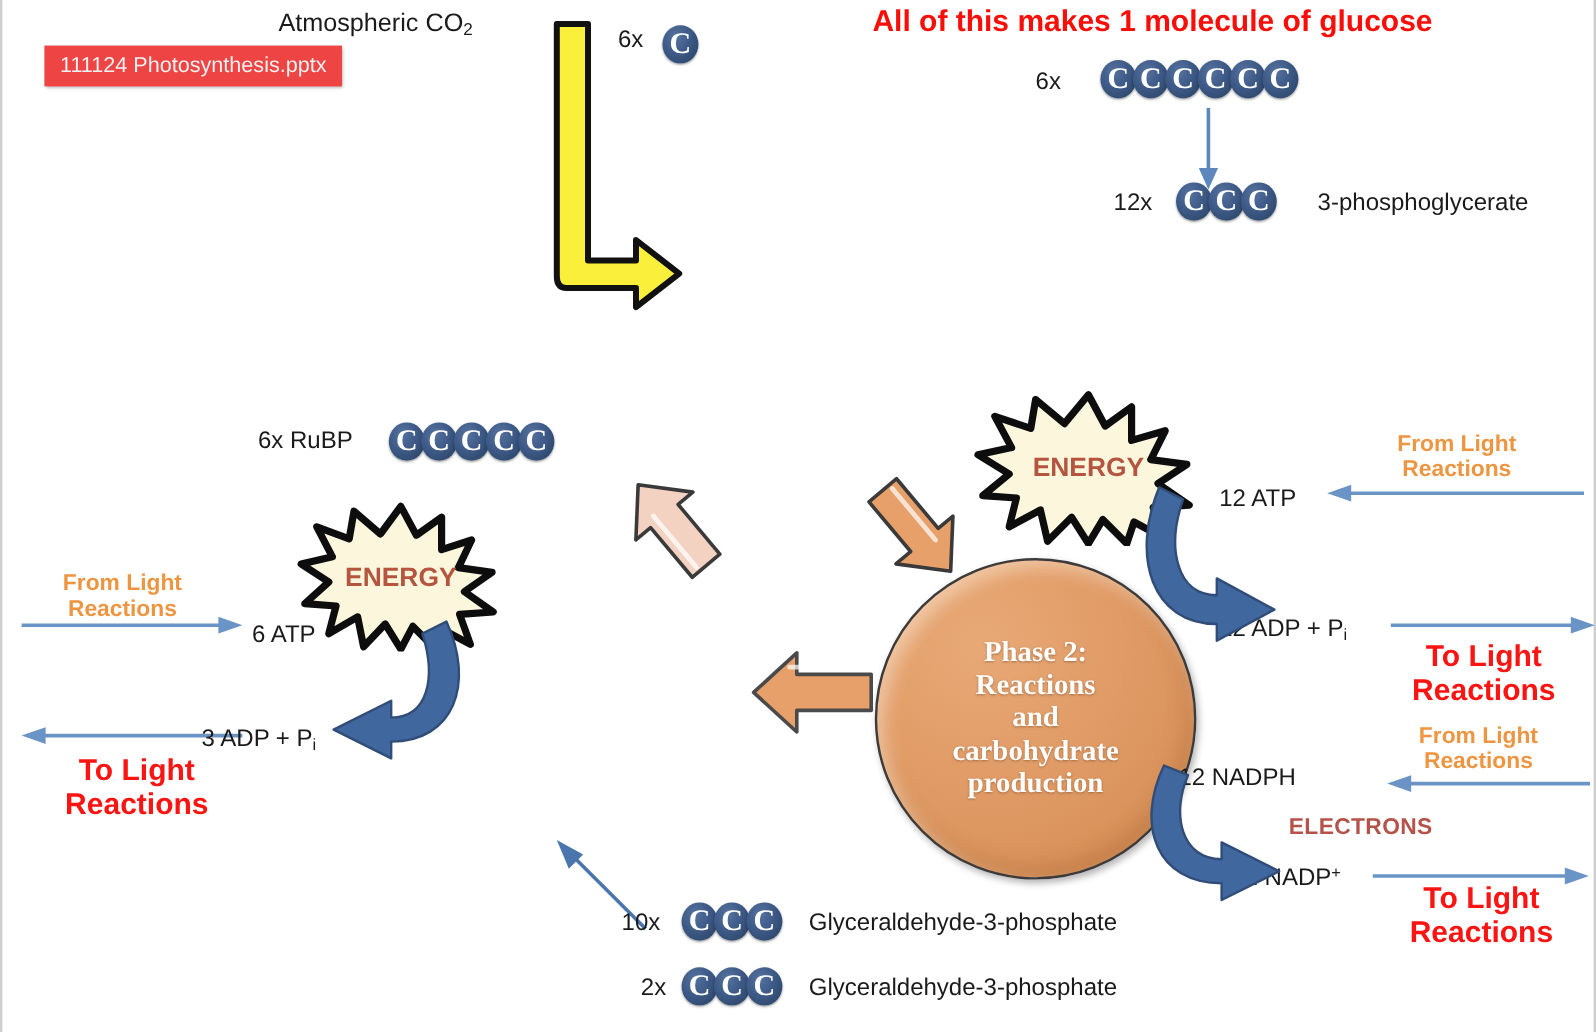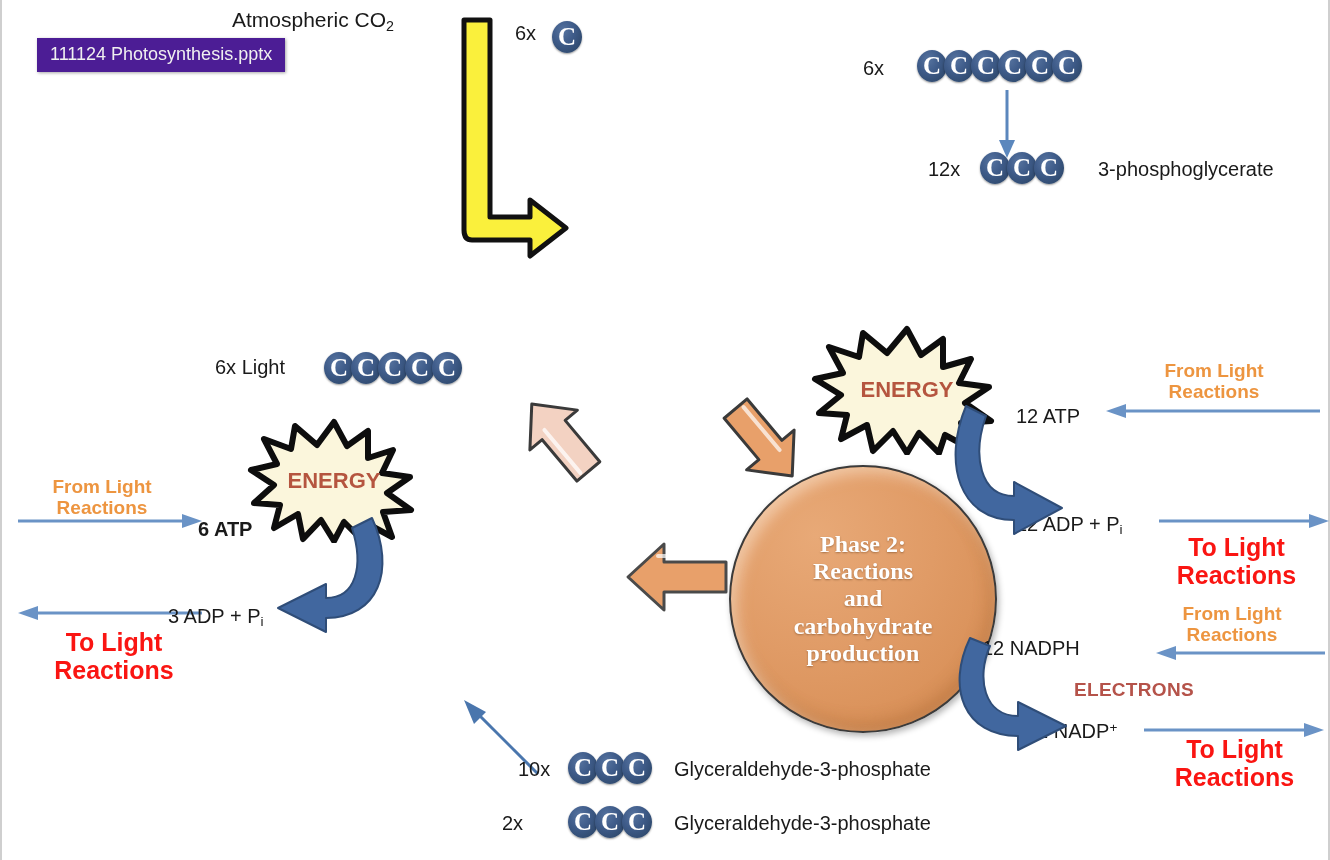--- a/index.html
+++ b/index.html
@@ -11,21 +11,21 @@
     position:relative;
   }
   #stage{position:absolute;inset:0;border-left:2px solid #cfcfcf;border-right:2px solid #cfcfcf;box-sizing:border-box;}
 
   
   .abs{position:absolute;}
 
   
   .tooltip{
     left:35px;top:38px;
-    background:#4c1d95;color:#f0f0f0;
+    background:#ef4444;color:#f0f0f0;
     font-size:18px;padding:6px 13px 7px 13px;
     white-space:nowrap;
     box-shadow:1px 1px 3px rgba(0,0,0,.35);
   }
 
   
   .lbl{font-size:20px;color:#1a1a1a;white-space:nowrap;}
   .headline{
     font-size:25px;font-weight:bold;color:#fa0f08;white-space:nowrap;
   }
@@ -106,20 +106,21 @@
     <span>Atmospheric CO</span><sub>2</sub>
   </div>
 
   <div class="abs lbl" style="left:513px;top:22px;">6x</div>
   <div class="abs atoms" style="left:550px;top:21px;">
     <div class="atom">
         <span>C</span>
       </div>
   </div>
 
+  <div class="abs headline" style="left:725px;top:4px;">All of this makes 1 molecule of glucose</div>
 
   <div class="abs lbl" style="left:861px;top:57px;">6x</div>
   <div class="abs atoms" style="left:915px;top:50px;">
     <div class="atom">
         <span>C</span>
       </div>
     <div class="atom">
         <span>C</span>
       </div>
     <div class="atom">
@@ -193,21 +194,21 @@
     <div class="etext">ENERGY</div>
   </div>
 
   <div class="starwrap" style="left:242px;top:418px;width:180px;height:125px;">
     <svg width="180" height="125" viewBox="0 0 180 125">
       <polygon points="90,4 103,28 124,13 124,40 149,32 138,55 166,59 143,75 167,92 139,94 148,119 124,106 119,123 100,104 90,123 77,102 59,121 54,96 30,110 36,87 10,85 30,67 7,52 33,46 20,21 47,31 51,8 73,27" fill="#fbf6dc" stroke="#0d0d0d" stroke-width="6" stroke-linejoin="round"></polygon>
     </svg>
     <div class="etext">ENERGY</div>
   </div>
 
-  <div class="abs lbl" style="left:213px;top:356px;">6x Light</div>
+  <div class="abs lbl" style="left:213px;top:356px;">6x RuBP</div>
   <div class="abs atoms" style="left:322px;top:352px;">
     <div class="atom">
         <span>C</span>
       </div>
     <div class="atom">
         <span>C</span>
       </div>
     <div class="atom">
         <span>C</span>
       </div>
@@ -220,21 +221,21 @@
   </div>
 
   <div class="abs from-light" style="left:10px;top:476px;width:180px;">
     <div>From Light</div>
     <div>Reactions</div>
   </div>
   <svg class="abs" style="left:14px;top:508px;width:190px;height:26px;" viewBox="0 0 190 26">
     <line x1="2" y1="13" x2="168" y2="13" stroke="#6a93c6" stroke-width="3"></line>
     <path d="M186 13 L166 6 L166 20 Z" fill="#6a93c6"></path>
   </svg>
-  <div class="abs lbl" style="left:196px;top:518px;font-weight:bold;">6 ATP</div>
+  <div class="abs lbl" style="left:208px;top:518px;">6 ATP</div>
 
   <svg class="abs" style="left:12px;top:600px;width:190px;height:26px;" viewBox="0 0 190 26">
     <line x1="22" y1="13" x2="188" y2="13" stroke="#6a93c6" stroke-width="3"></line>
     <path d="M4 13 L24 6 L24 20 Z" fill="#6a93c6"></path>
   </svg>
   <div class="abs lbl" style="left:166px;top:605px;">
     <span>3 ADP + P</span><sub>i</sub>
   </div>
   <div class="abs to-light" style="left:22px;top:628px;width:180px;">
     <div>To Light</div>
@@ -314,21 +315,21 @@
       </div>
     <div class="atom">
         <span>C</span>
       </div>
     <div class="atom">
         <span>C</span>
       </div>
   </div>
   <div class="abs lbl" style="left:672px;top:758px;">Glyceraldehyde-3-phosphate</div>
 
-  <div class="abs lbl" style="left:500px;top:812px;">2x</div>
+  <div class="abs lbl" style="left:532px;top:812px;">2x</div>
   <div class="abs atoms" style="left:566px;top:806px;">
     <div class="atom">
         <span>C</span>
       </div>
     <div class="atom">
         <span>C</span>
       </div>
     <div class="atom">
         <span>C</span>
       </div>

